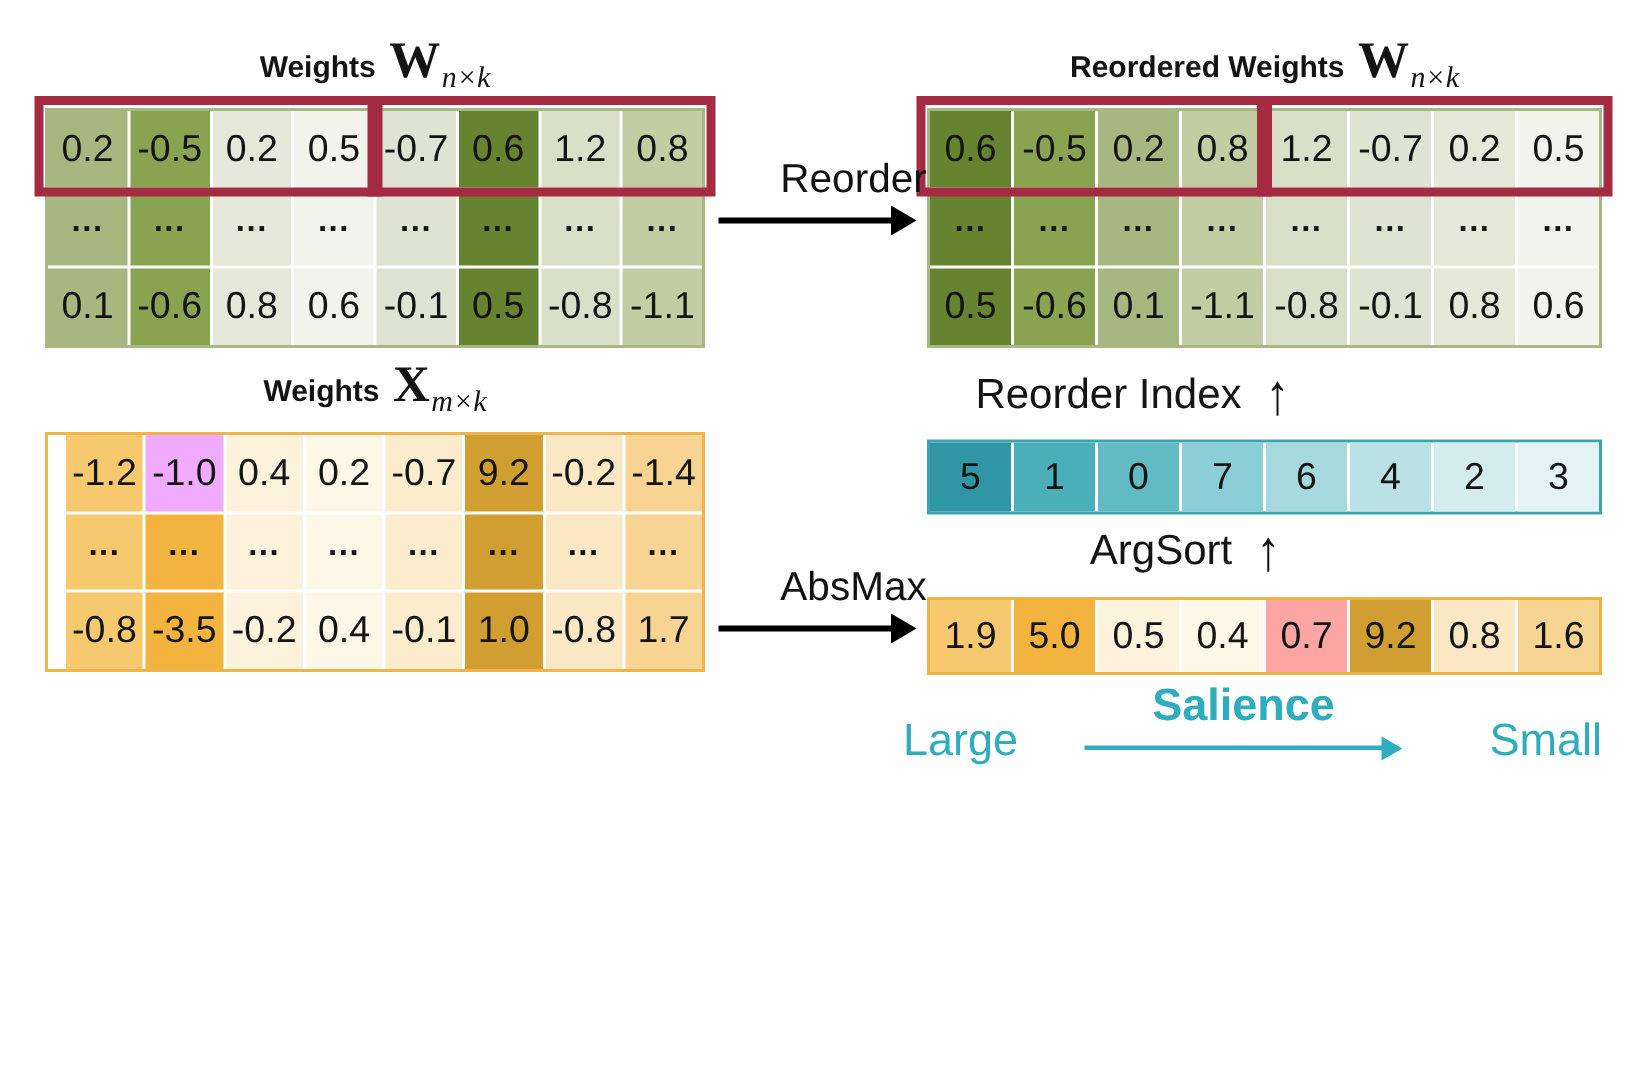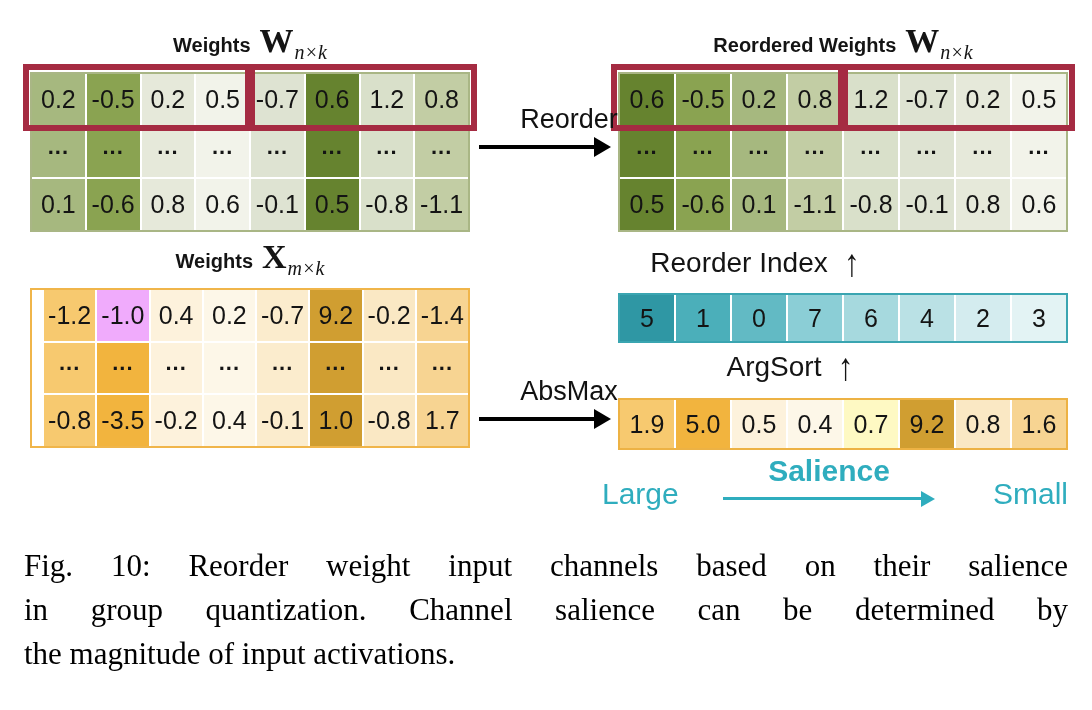--- a/index.html
+++ b/index.html
@@ -180,33 +180,28 @@
       <span class="h-line"></span>
       <span class="h-head"></span>
     </div>
   </div>
 
   <div class="matrix absrow" style="left:618px;top:398px;width:450px;height:52px;">
       <div class="cell" style="background: rgb(247, 201, 111);">1.9</div>
       <div class="cell" style="background: rgb(242, 180, 62);">5.0</div>
       <div class="cell" style="background: rgb(253, 242, 220);">0.5</div>
       <div class="cell" style="background: rgb(253, 247, 232);">0.4</div>
-      <div class="cell" style="background: #fef9c3;">0.7</div>
+      <div class="cell" style="background: #fca5a5;">0.7</div>
       <div class="cell" style="background: rgb(208, 158, 49);">9.2</div>
       <div class="cell" style="background: rgb(250, 232, 196);">0.8</div>
       <div class="cell" style="background: rgb(247, 212, 146);">1.6</div>
     </div>
 
   <div class="sal-text" style="left:602px;top:477px;">Large</div>
   <div class="sal-label" style="left:723px;top:454px;width:212px;">Salience</div>
   <div class="sal-arrow" style="left:723px;top:490px;width:212px;">
     <span class="sal-line"></span>
     <span class="sal-head"></span>
   </div>
   <div class="sal-text" style="left:968px;top:477px;width:100px;text-align:right;">Small</div>
 
-  <div class="caption" style="left:24px;top:544px;width:1044px;">
-    <div class="cap-just">Fig. 10: Reorder weight input channels based on their salience</div>
-    <div class="cap-just">in group quantization. Channel salience can be determined by</div>
-    <div>the magnitude of input activations.</div>
-  </div>
 
 </div>
 
 </body></html>

